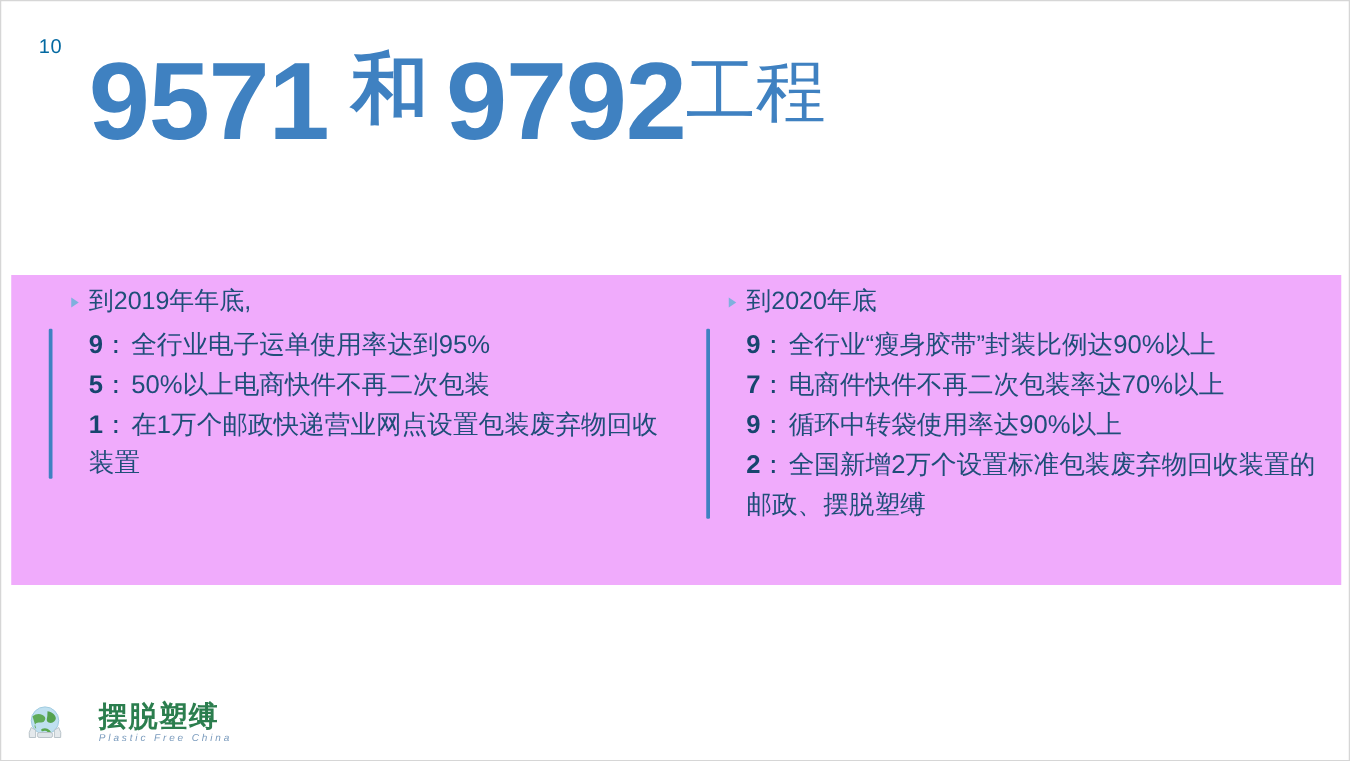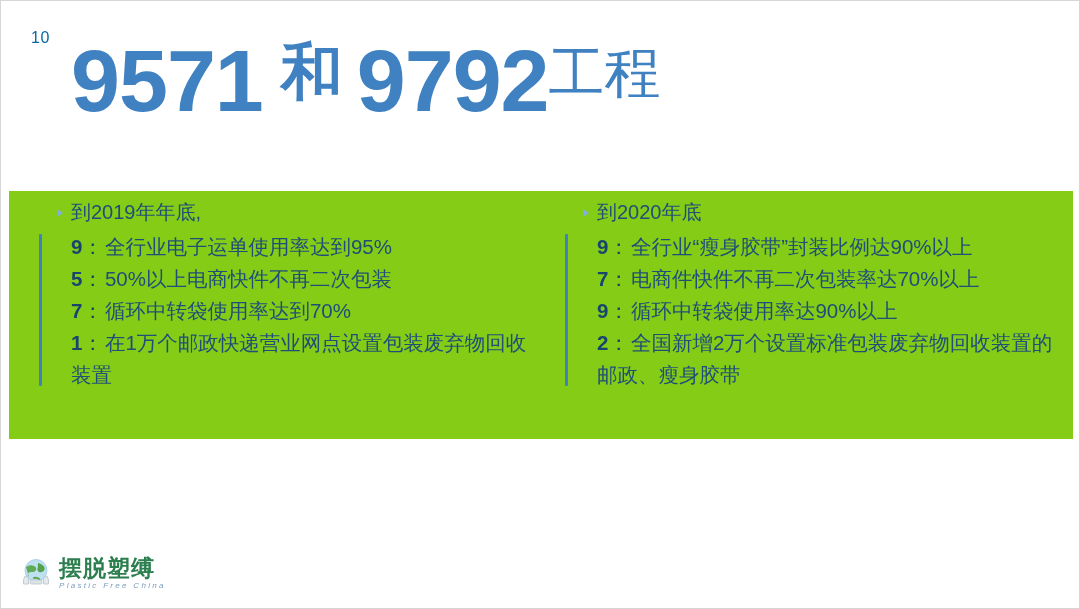--- a/index.html
+++ b/index.html
@@ -64,24 +64,24 @@
     font-weight: 400;
     line-height: 1;
     position: relative;
     top: 8px;
   }
 
   
   .panel {
     position: absolute;
     left: 8px;
-    top: 190px;
+    top: 219px;
     width: 1064px;
     height: 248px;
-    background: #84cc16;
+    background: #f0abfc;
   }
 
   .columns {
     display: flex;
     width: 100%;
     height: 100%;
     box-sizing: border-box;
   }
   .column {
     position: relative;
@@ -147,22 +147,23 @@
   .item-text {
     font-weight: 400;
   }
 
   
   .logo {
     position: absolute;
     left: 18px;
     bottom: 12px;
     display: flex;
-    align-items: flex-start;
+    align-items: flex-end;
     height: 40px;
+    gap: 20px;
   }
   .logo-globe {
     width: 34px;
     height: 34px;
     flex: 0 0 auto;
     margin-right: 6px;
   }
   .logo-text {
     display: flex;
     flex-direction: column;
@@ -210,23 +211,20 @@
           <span class="accent-bar"></span>
 
           <div class="item">
             <span class="item-num">9</span><span class="item-colon">：</span><span class="item-text">全行业电子运单使用率达到95%</span>
           </div>
 
           <div class="item">
             <span class="item-num">5</span><span class="item-colon">：</span><span class="item-text">50%以上电商快件不再二次包装</span>
           </div>
 
-          <div class="item">
-            <span class="item-num">7</span><span class="item-colon">：</span><span class="item-text">循环中转袋使用率达到70%</span>
-          </div>
 
           <div class="item">
             <span class="item-num">1</span><span class="item-colon">：</span><span class="item-text">在1万个邮政快递营业网点设置包装废弃物回收装置</span>
           </div>
         </div>
       </div>
 
       <div class="column right">
         <div class="col-head">
           <span class="tri-bullet"></span>
@@ -241,21 +239,21 @@
 
           <div class="item">
             <span class="item-num">7</span><span class="item-colon">：</span><span class="item-text">电商件快件不再二次包装率达70%以上</span>
           </div>
 
           <div class="item">
             <span class="item-num">9</span><span class="item-colon">：</span><span class="item-text">循环中转袋使用率达90%以上</span>
           </div>
 
           <div class="item">
-            <span class="item-num">2</span><span class="item-colon">：</span><span class="item-text">全国新增2万个设置标准包装废弃物回收装置的邮政、瘦身胶带</span>
+            <span class="item-num">2</span><span class="item-colon">：</span><span class="item-text">全国新增2万个设置标准包装废弃物回收装置的邮政、摆脱塑缚</span>
           </div>
         </div>
       </div>
 
     </div>
   </div>
 
   <div class="logo">
     <span class="logo-globe">
       <svg width="34" height="34" viewBox="0 0 34 34" aria-hidden="true">

